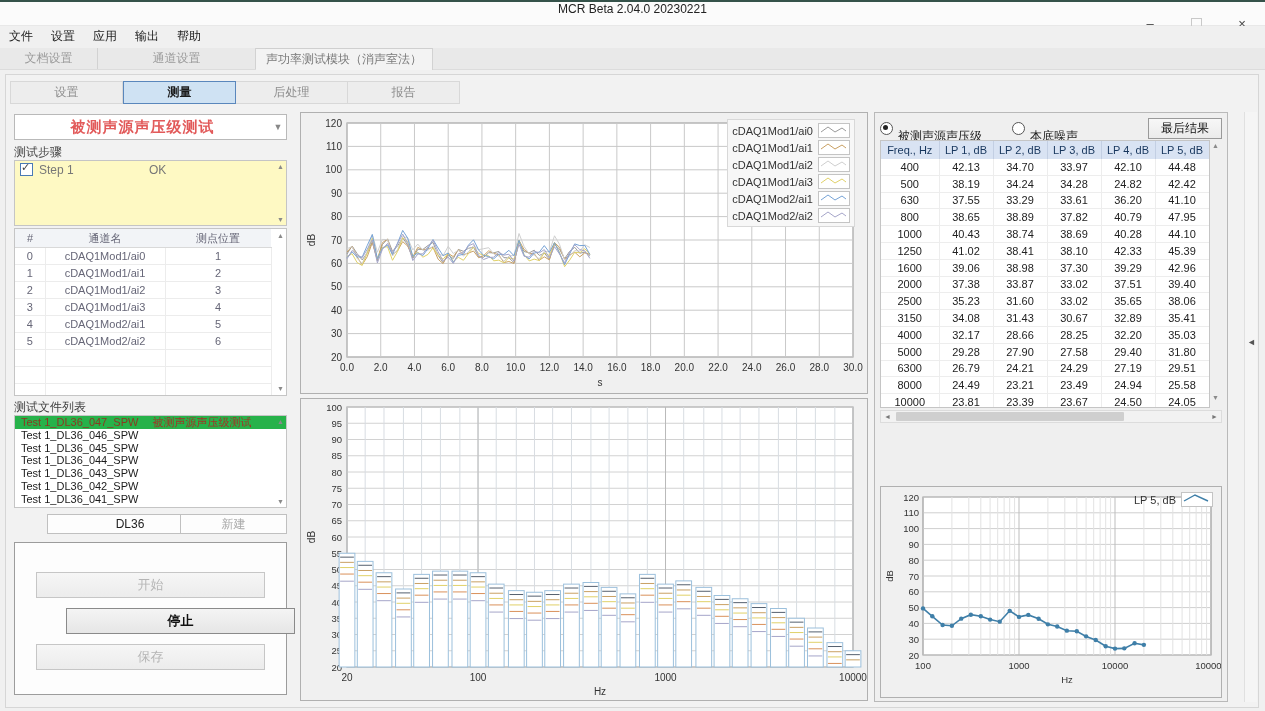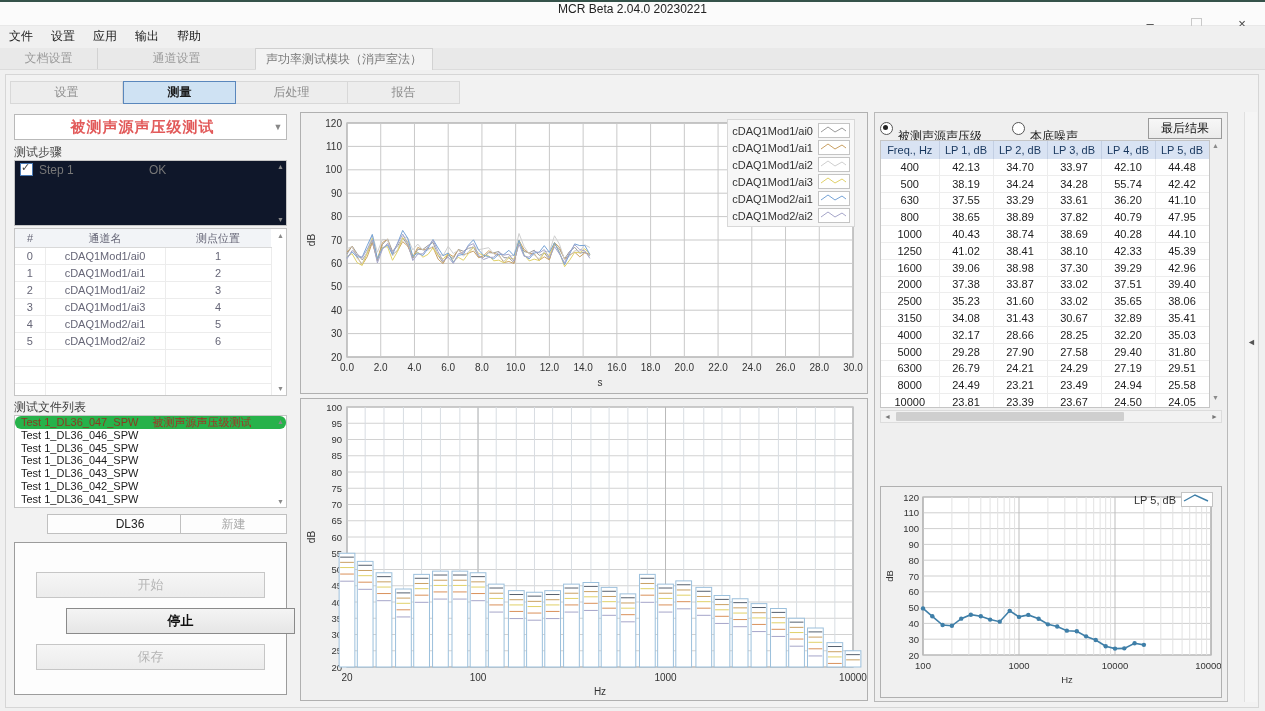--- a/index.html
+++ b/index.html
@@ -31,38 +31,38 @@
 
   
   #subtabs{left:10px;top:79px;height:21px;display:flex;}
   .subtab{width:111px;height:21px;display:flex;align-items:center;justify-content:center;color:#8d8d8d;background:#ededed;border:1px solid #d8d8d8;border-left:none;}
   .subtab:first-child{border-left:1px solid #d8d8d8;}
   .subtab.active{background:#cfe2f3;border:1px solid #5a87bc;color:#1a1a1a;font-weight:bold;}
   #combo{left:14px;top:112px;width:273px;height:26px;background:#fff;border:1px solid #b9b9b9;display:flex;align-items:center;}
   #combo .txt{flex:1;text-align:center;color:#e25a5a;font-weight:bold;font-size:15px;letter-spacing:1px;font-family:"Liberation Serif","DejaVu Serif",serif;}
   #combo .chev{width:16px;color:#888;font-size:9px;text-align:center;}
   #steps-label{left:14px;top:142px;width:273px;height:15px;color:#444;}
-  #step-list{left:14px;top:158px;width:273px;height:66px;background:#0f172a;border:1px solid #c5c5c5;}
+  #step-list{left:14px;top:158px;width:273px;height:66px;background:#fef9c3;border:1px solid #c5c5c5;}
   .step-row{display:flex;align-items:center;height:17px;padding-left:5px;color:#777;}
   .chk{width:11px;height:11px;border:1px solid #4a7ab5;background:#fff;margin-right:6px;position:relative;}
   .chk:after{content:"✓";position:absolute;left:0px;top:-3px;font-size:11px;color:#444;}
   .step-name{width:110px;}
   .gutter-arrow{position:absolute;right:2px;font-size:7px;color:#8a8a8a;}
 
   
   #chan-table{left:14px;top:226px;width:273px;height:168px;background:#fff;border:1px solid #c5c5c5;overflow:hidden;}
   #chan-table table{border-collapse:collapse;width:256px;table-layout:fixed;}
   #chan-table th{font-weight:normal;color:#667;background:#f2f4f7;border-bottom:1px solid #d9d9d9;height:16px;font-size:11px;}
   #chan-table td{color:#667;text-align:center;height:14px;border-bottom:1px solid #ececec;border-right:1px solid #ececec;font-size:11px;}
   #chan-table col.c0{width:30px;} #chan-table col.c1{width:120px;} #chan-table col.c2{width:106px;}
 
   
   #files-label{left:14px;top:397px;width:273px;height:15px;color:#404040;}
   #file-list{left:14px;top:413px;width:273px;height:93px;background:#fff;border:1px solid #c5c5c5;overflow:hidden;}
-  .file-item{height:12.8px;line-height:12.8px;padding-left:6px;color:#1b1b1b;font-size:11px;white-space:nowrap;border-radius:6px;}
+  .file-item{height:12.8px;line-height:12.8px;padding-left:6px;color:#1b1b1b;font-size:11px;white-space:nowrap;}
   .file-item.selected{background:#27b24a;color:#8a3a22;}
   .file-item .tag{margin-left:14px;color:#a03526;}
 
   
   .flatbtn{background:#fdfdfd;border:1px solid #c0c0c0;display:flex;align-items:center;justify-content:center;color:#222;}
   #btn-dl36{left:14px;top:512px;width:166px;height:20px;margin-left:33px;}
   #btn-new{left:180px;top:512px;width:107px;height:20px;color:#aaa;}
 
   
   #ctrl-box{left:14px;top:540px;width:273px;height:153px;background:#fdfdfd;border:1px solid #9c9c9c;}
@@ -618,21 +618,21 @@
             <td>34.70</td>
             <td>33.97</td>
             <td>42.10</td>
             <td>44.48</td>
           </tr>
           <tr>
             <td>500</td>
             <td>38.19</td>
             <td>34.24</td>
             <td>34.28</td>
-            <td>55.74</td>
+            <td>24.82</td>
             <td>42.42</td>
           </tr>
           <tr>
             <td>630</td>
             <td>37.55</td>
             <td>33.29</td>
             <td>33.61</td>
             <td>36.20</td>
             <td>41.10</td>
           </tr>

